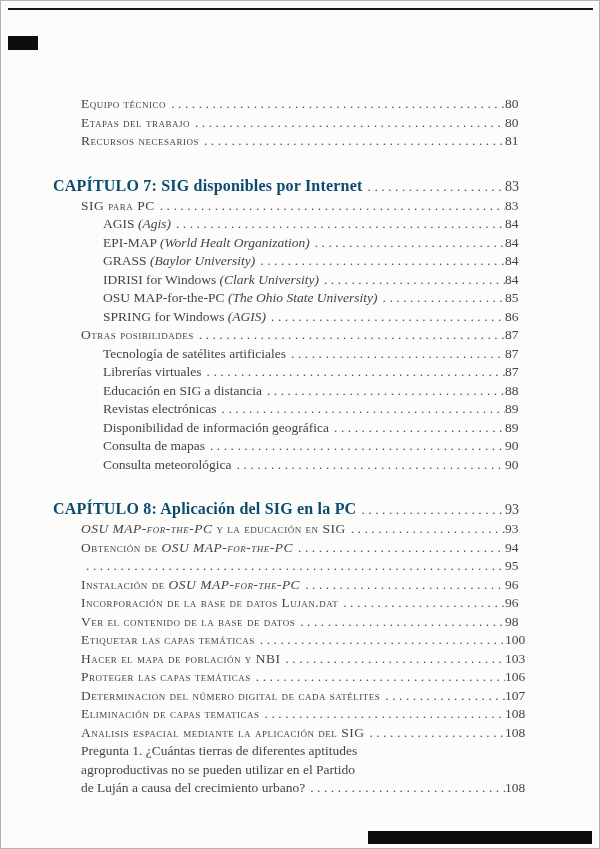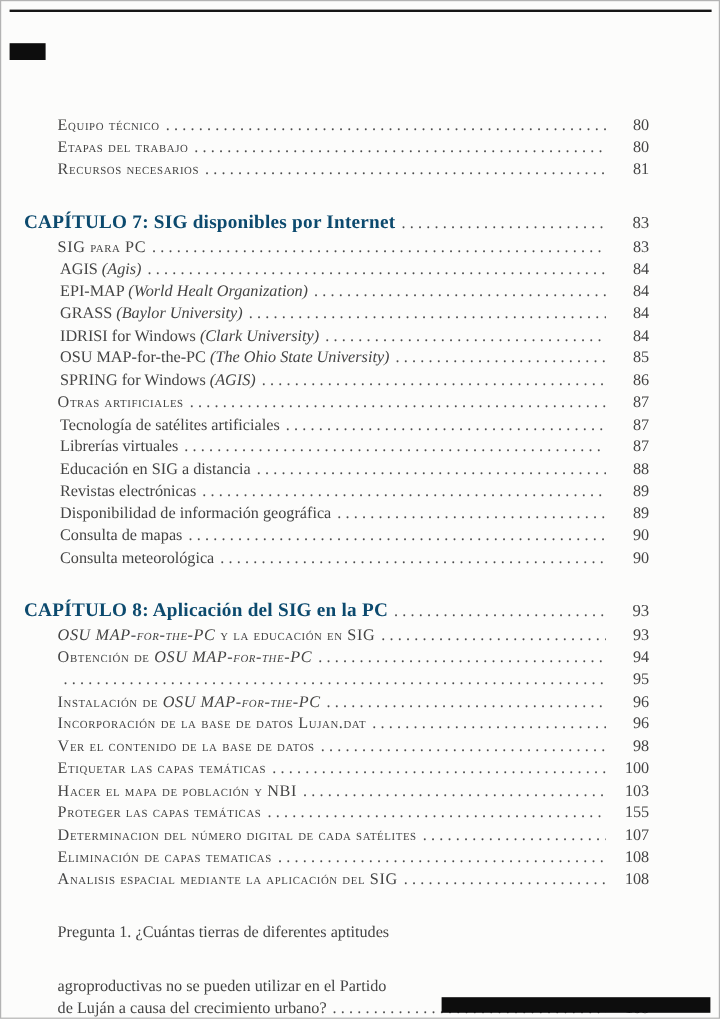--- a/index.html
+++ b/index.html
@@ -17,31 +17,31 @@
     overflow: hidden;
     color: #444444;
   }
   .artifact { position: absolute; }
   .top-rule   { left: 7px;  top: 7px;   width: 585px; height: 2px; }
   .tl-block   { left: 7px;  top: 35px;  width: 30px;  height: 14px; }
   .bottom-bar { right: 7px; bottom: 4px; width: 224px; height: 13px; }
 
   .toc {
     position: absolute;
-    top: 94px; left: 19px; right: 58px;
+    top: 94px; left: 52px; right: 58px;
   }
   .row {
     display: flex;
     align-items: baseline;
     font-size: 13.5px;
     line-height: 18.5px;
   }
   .level0 { margin-left: 0; }
   .level1 { margin-left: 28px; }
-  .level2 { margin-left: 30px; }
+  .level2 { margin-left: 50px; }
   .sc .label { font-variant: small-caps; letter-spacing: 0.5px; }
   .chapter {
     margin-top: 24px;
     font-size: 16px;
     line-height: 21px;
   }
   .chapter .label { font-weight: bold; letter-spacing: 0.2px; color: #0c4a6e; }
   .label { white-space: nowrap; }
   .label em { font-style: italic; }
   .dots {
@@ -54,31 +54,31 @@
   }
   .dots::after {
     content: "..........................................................................................................................";
     letter-spacing: 3.5px;
     font-size: 13.5px;
     font-weight: normal;
     font-style: normal;
   }
   .pg {
     flex: 0 0 36px;
-    text-align: right;
+    text-align: left;
     white-space: nowrap;
     font-size: 13.5px;
     font-weight: normal;
   }
   .chapter .pg { font-size: 14px; }
   .multi {
     font-size: 13.5px;
     line-height: 18.5px;
   }
-  .multi .mline { white-space: nowrap; margin-top: 26px; }
+  .multi .mline { white-space: nowrap; }
 </style>
 </head>
 <body>
 
 <div class="page">
   <div class="artifact top-rule" style="background: rgb(22, 22, 22);"></div>
   <div class="artifact tl-block" style="background: rgb(13, 13, 13);"></div>
   <div class="toc">
       <div class="row level1 sc">
         <span class="label"><span>Equipo técnico</span></span>
@@ -129,21 +129,21 @@
         <span class="label"><span>OSU MAP-for-the-PC </span><em>(The Ohio State University)</em></span>
         <span class="dots"></span>
         <span class="pg">85</span>
       </div>
       <div class="row level2">
         <span class="label"><span>SPRING for Windows </span><em>(AGIS)</em></span>
         <span class="dots"></span>
         <span class="pg">86</span>
       </div>
       <div class="row level1 sc">
-        <span class="label"><span>Otras artificiales</span></span>
+        <span class="label"><span>Otras posibilidades</span></span>
         <span class="dots"></span>
         <span class="pg">87</span>
       </div>
       <div class="row level2">
         <span class="label"><span>Tecnología de satélites artificiales</span></span>
         <span class="dots"></span>
         <span class="pg">87</span>
       </div>
       <div class="row level2">
         <span class="label"><span>Librerías virtuales</span></span>
@@ -215,21 +215,21 @@
         <span class="pg">100</span>
       </div>
       <div class="row level1 sc">
         <span class="label"><span>Hacer el mapa de población y NBI</span></span>
         <span class="dots"></span>
         <span class="pg">103</span>
       </div>
       <div class="row level1 sc">
         <span class="label"><span>Proteger las capas temáticas</span></span>
         <span class="dots"></span>
-        <span class="pg">155</span>
+        <span class="pg">106</span>
       </div>
       <div class="row level1 sc">
         <span class="label"><span>Determinacion del número digital de cada satélites</span></span>
         <span class="dots"></span>
         <span class="pg">107</span>
       </div>
       <div class="row level1 sc">
         <span class="label"><span>Eliminación de capas tematicas</span></span>
         <span class="dots"></span>
         <span class="pg">108</span>

